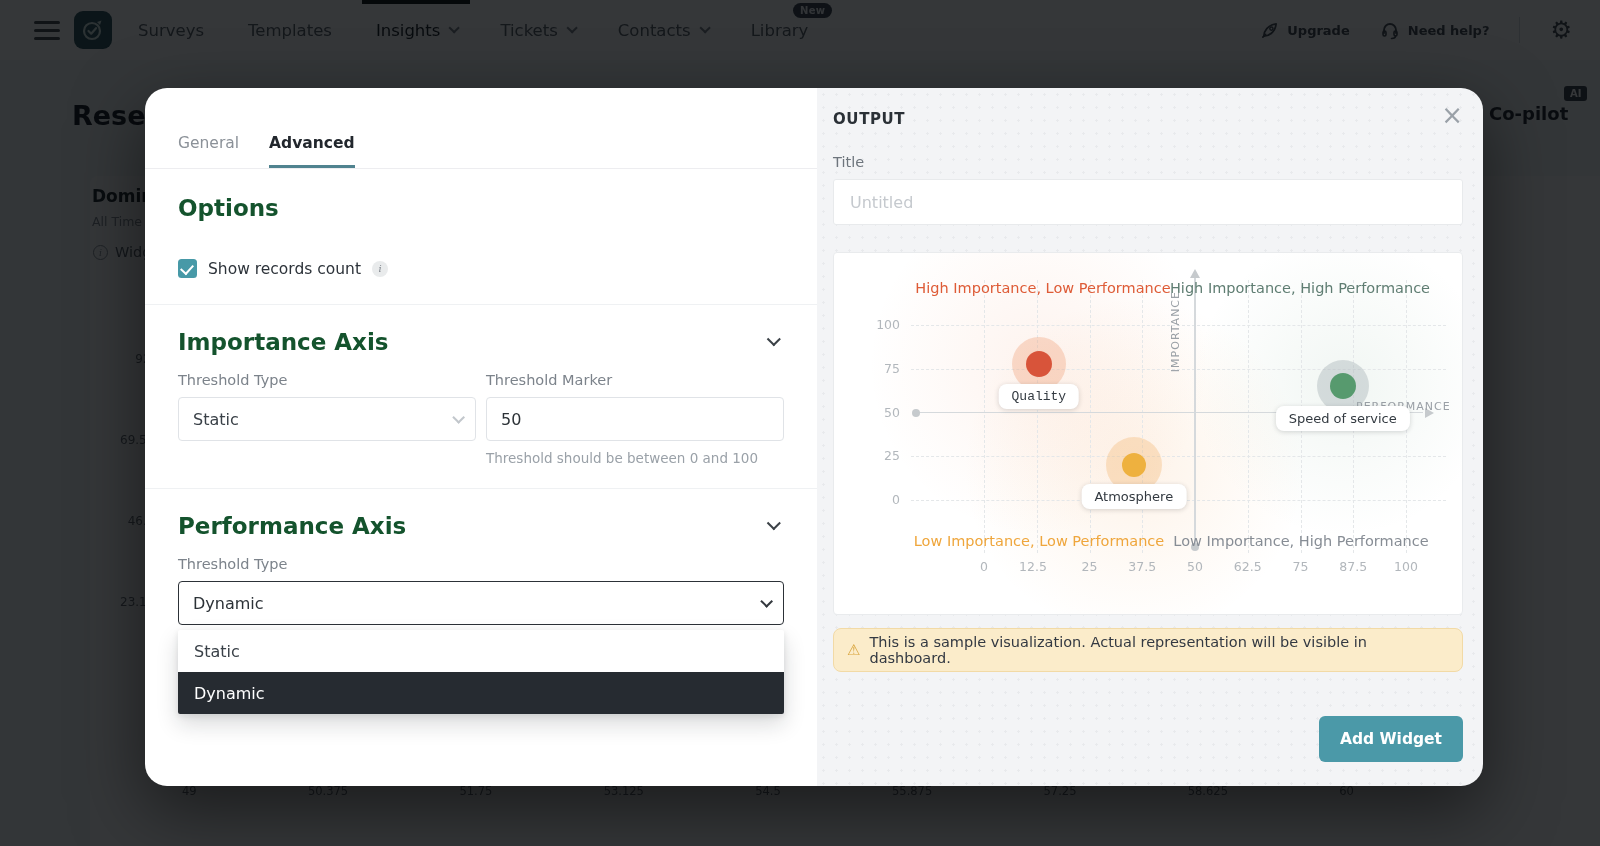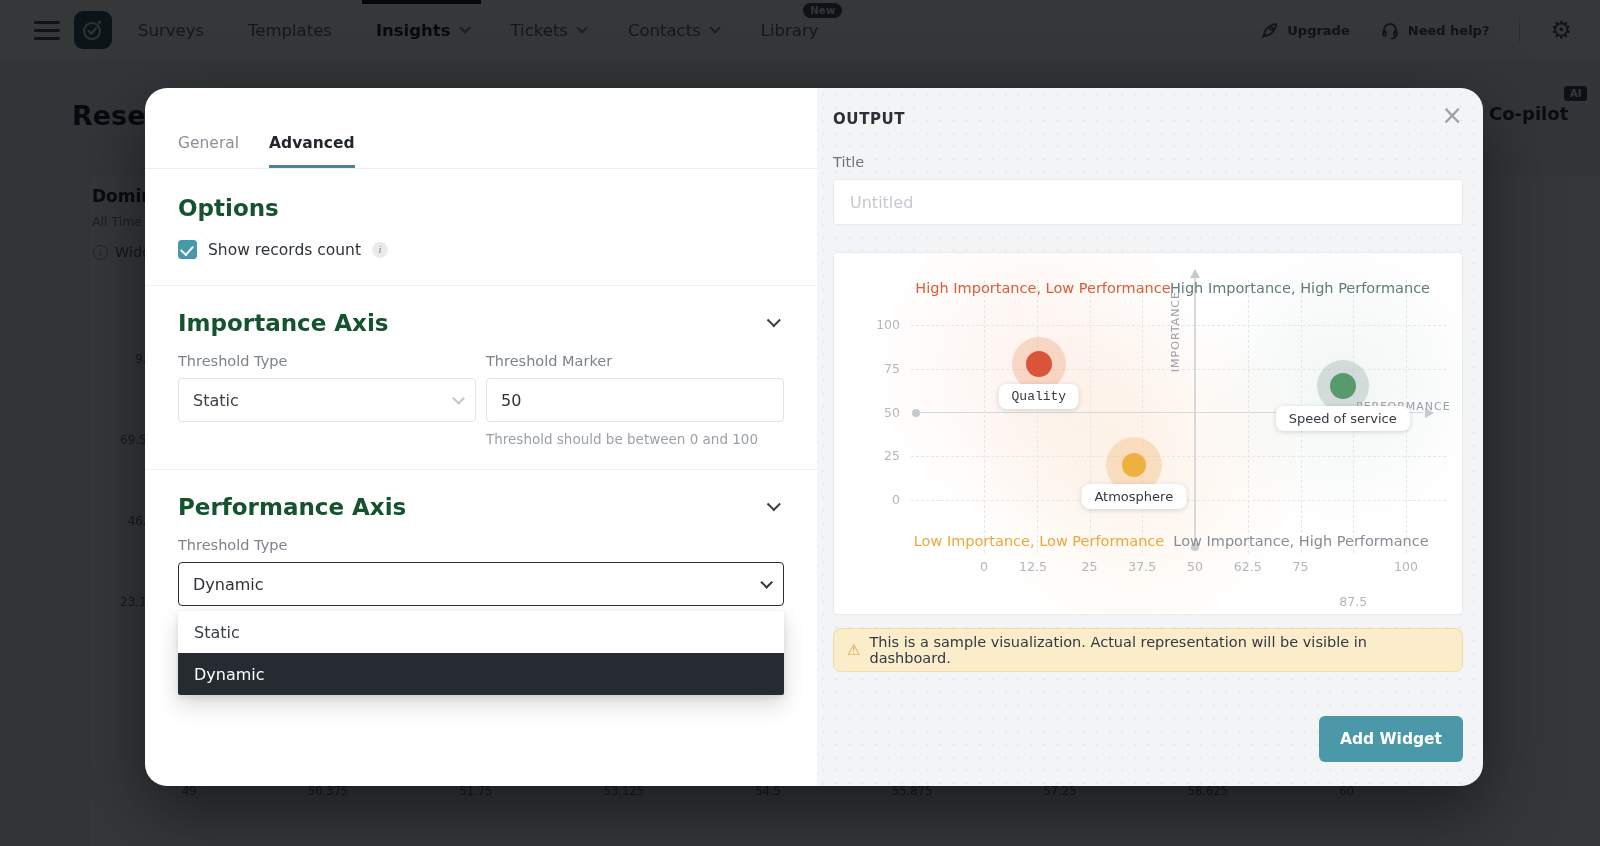--- a/index.html
+++ b/index.html
@@ -8,21 +8,21 @@
   .stage { position:relative; width:1600px; height:846px; overflow:hidden; }
 
   
   .page { position:absolute; inset:0; background:#f6f7f8; }
   .navbar { position:relative; height:60px; background:#ffffff; display:flex; align-items:center; padding:0 28px 0 34px; }
   .hamburger { width:26px; display:flex; flex-direction:column; gap:5px; cursor:pointer; }
   .hamburger i { display:block; height:3px; background:#454c53; border-radius:2px; }
   .logo { width:38px; height:38px; border-radius:9px; background:#2e565e; margin-left:14px; display:flex; align-items:center; justify-content:center; }
   .nav-items { display:flex; align-items:stretch; height:60px; margin-left:26px; gap:44px; }
   .nav-item { position:relative; display:flex; align-items:center; gap:8px; font-size:16.5px; color:#5c636b; cursor:pointer; }
-  .nav-item.active { color:#1d2329; font-weight:bold; }
+  .nav-item.active { color:#1d2329; font-weight:normal; }
   .tab-indicator { position:absolute; top:0; left:-14px; right:-14px; height:4px; background:#101418; }
   .caret { width:8px; height:8px; border-right:2px solid #7c838b; border-bottom:2px solid #7c838b; transform:rotate(45deg) translateY(-3px); }
   .new-badge { position:absolute; top:3px; right:-24px; background:#3c4450; color:#eef1f4; font-size:10px; font-weight:bold; padding:2px 7px; border-radius:8px; letter-spacing:.3px; }
   .nav-right { margin-left:auto; display:flex; align-items:center; gap:30px; }
   .nav-link { display:flex; align-items:center; gap:8px; font-size:13px; font-weight:bold; color:#454d55; cursor:pointer; }
   .nav-divider { width:1px; height:26px; background:#d8dbde; }
   .gear { font-size:24px; color:#454d55; cursor:pointer; line-height:1; }
 
   .bg-title { position:absolute; left:72px; top:100px; font-size:27px; font-weight:bold; color:#1c2228; }
   .bg-card { position:absolute; left:90px; top:176px; right:0; bottom:0; background:#ffffff; border-radius:8px 0 0 0; }
@@ -39,21 +39,21 @@
 
   
   .modal { position:absolute; left:145px; top:88px; width:1338px; height:698px; border-radius:22px; display:flex; overflow:hidden; box-shadow:0 24px 70px rgba(0,0,0,.5); }
   .cfg { width:672px; background:#ffffff; padding:26px 33px 0 33px; position:relative; }
   .cfg-title { font-size:16px; font-weight:bold; color:#23282e; letter-spacing:.4px; }
   .tabs { display:flex; gap:30px; margin:20px -33px 0 -33px; padding:0 33px; border-bottom:1px solid #ededf0; }
   .tab { font-size:15.5px; padding-bottom:13px; color:#8b9198; cursor:pointer; }
   .tab.active { color:#22272d; font-weight:bold; border-bottom:3px solid #50838f; }
   .sec-h { font-size:23px; font-weight:bold; color:#14532d; }
   .options-h { margin-top:26px; }
-  .chk-row { margin-top:19px; display:flex; align-items:center; gap:11px; }
+  .chk-row { margin-top:38px; display:flex; align-items:center; gap:11px; }
   .chk { width:19px; height:19px; background:#4799a7; border-radius:3.5px; position:relative; cursor:pointer; }
   .chk::after { content:""; position:absolute; left:5px; top:3px; width:6px; height:10px; border:solid #fff; border-width:0 2.2px 2.2px 0; transform:rotate(42deg); }
   .chk-label { font-size:15.5px; color:#2d333a; }
   .info-badge { width:16px; height:16px; border-radius:50%; background:#e9ebec; color:#80868d; font-size:10px; font-style:italic; font-family:"DejaVu Serif",serif; display:flex; align-items:center; justify-content:center; }
   .hr { height:1px; background:#eff1f3; margin:26px -33px 0 -33px; }
   .axis-head { margin-top:24px; display:flex; align-items:center; justify-content:space-between; cursor:pointer; }
   .chev-down { width:10px; height:10px; border-right:2px solid #3b4147; border-bottom:2px solid #3b4147; transform:rotate(45deg) translateY(-4px); margin-right:8px; }
   .field-row { display:flex; gap:10px; margin-top:17px; }
   .field { flex:1; }
   .f-label { font-size:14.5px; color:#7c838b; margin-bottom:9px; }
@@ -265,21 +265,21 @@
             <div class="gridv" style="left: 255.5px;"></div>
             <div class="xtick" style="left: 255.5px;">25</div>
             <div class="gridv" style="left: 308.25px;"></div>
             <div class="xtick" style="left: 308.25px;">37.5</div>
             <div class="xtick" style="left: 361px;">50</div>
             <div class="gridv" style="left: 413.75px;"></div>
             <div class="xtick" style="left: 413.75px;">62.5</div>
             <div class="gridv" style="left: 466.5px;"></div>
             <div class="xtick" style="left: 466.5px;">75</div>
             <div class="gridv" style="left: 519.25px;"></div>
-            <div class="xtick" style="left: 519.25px; margin-top: 35px;">87.5</div>
+            <div class="xtick" style="left: 519.25px;">87.5</div>
             <div class="gridv" style="left: 572px;"></div>
             <div class="xtick" style="left: 572px;">100</div>
             <div class="gridh" style="top: 247px;"></div>
             <div class="ytick" style="top: 239px;">0</div>
             <div class="gridh" style="top: 203.25px;"></div>
             <div class="ytick" style="top: 195.25px;">25</div>
             <div class="ytick" style="top: 151.5px;">50</div>
             <div class="gridh" style="top: 115.75px;"></div>
             <div class="ytick" style="top: 107.75px;">75</div>
             <div class="gridh" style="top: 72px;"></div>

